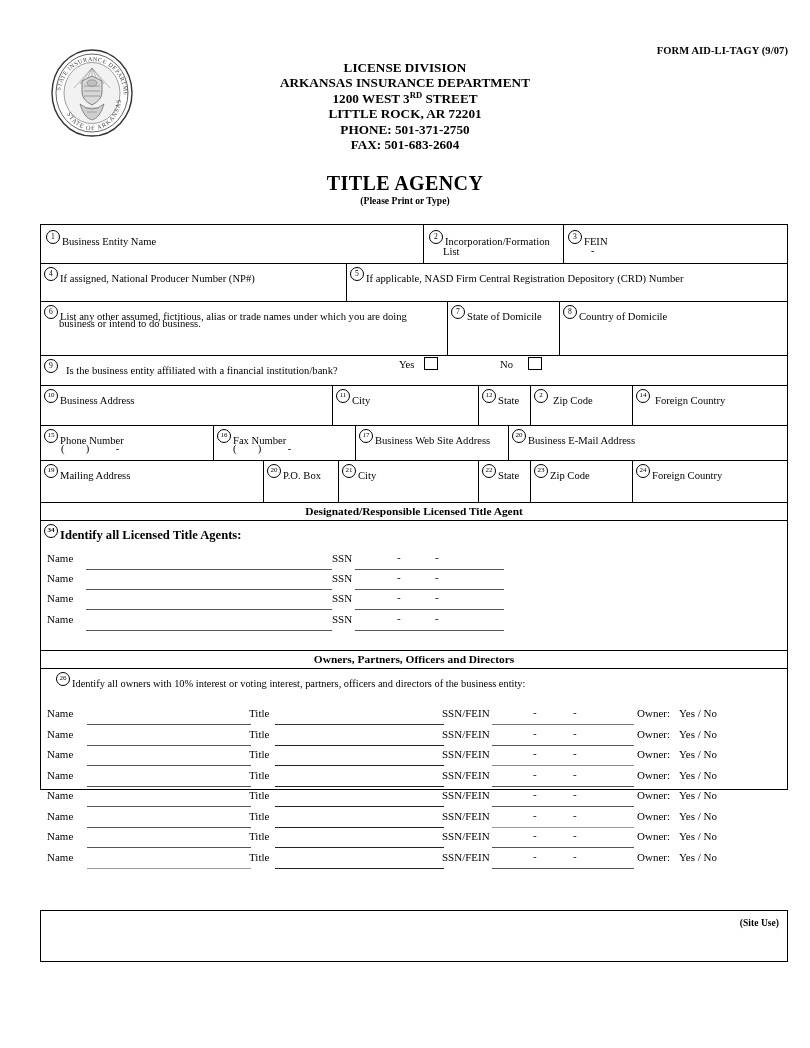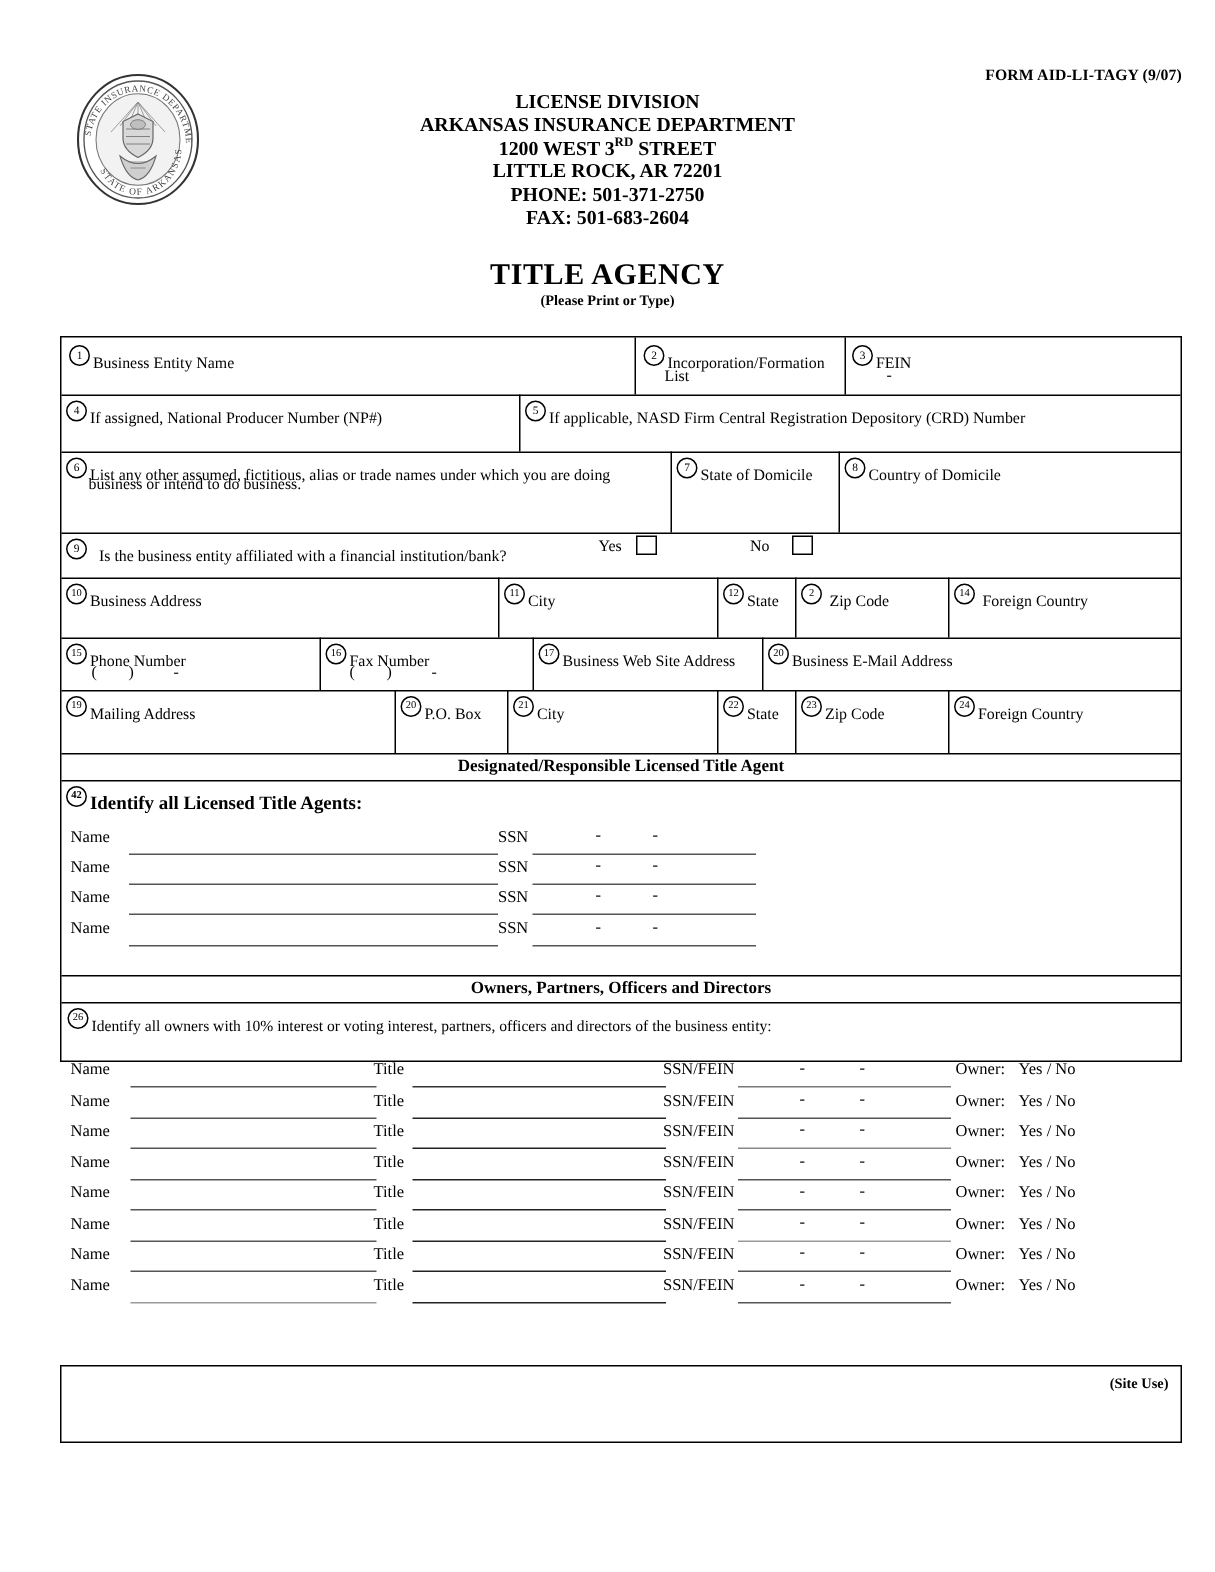--- a/index.html
+++ b/index.html
@@ -279,21 +279,21 @@
     <div class="ln">ARKANSAS INSURANCE DEPARTMENT</div>
     <div class="ln"><span>1200 WEST 3</span><sup>RD</sup><span> STREET</span></div>
     <div class="ln">LITTLE ROCK, AR 72201</div>
     <div class="ln">PHONE: 501-371-2750</div>
     <div class="ln">FAX: 501-683-2604</div>
   </div>
 
   <div class="doc-title">TITLE AGENCY</div>
   <div class="doc-sub">(Please Print or Type)</div>
 
-  <div class="frame" style="height:484px;">
+  <div class="frame" style="height:566px;">
 
     <div class="vline" style="left:382px; top:0; height:38px;"></div>
     <div class="vline" style="left:522px; top:0; height:38px;"></div>
 
     <div class="flabel" style="left:5px; top:5px;">
       <span class="num">1</span><span>Business Entity Name</span>
     </div>
     <input class="cell" type="text" style="left: 22px; top: 20px; width: 352px; height: 14px; border: none; background: transparent; font-size: 11px;">
 
     <div class="flabel" style="left:388px; top:5px;">
@@ -448,21 +448,21 @@
       <span class="num wide">24</span><span>Foreign Country</span>
     </div>
     <input class="cell" type="text" style="left: 598px; top: 255px; width: 140px; height: 14px; border: none; background: transparent; font-size: 11px;">
 
     <div class="hline thickline" style="top:277px;"></div>
 
     <div class="banner" style="top:280px;">Designated/Responsible Licensed Title Agent</div>
     <div class="hline thickline" style="top:295px;"></div>
 
     <div class="sec-head" style="left:3px; top:299px;">
-      <span class="num wide">42</span><span>Identify all  Licensed Title Agents:</span>
+      <span class="num wide">34</span><span>Identify all  Licensed Title Agents:</span>
     </div>
 
     <div class="row" style="left:6px; top:327px;">
       <div class="lbl">Name</div>
       <input class="ruled" type="text" style="left: 39px; top: 2px; width: 242px; border-top: none; border-right: none; border-left: none; border-image: initial; border-bottom: 1px solid rgb(85, 85, 85); background: transparent; font-size: 11px;">
       <div class="lbl" style="left:285px;">SSN</div>
       <input class="ruled" type="text" style="left: 308px; top: 2px; width: 145px; border-top: none; border-right: none; border-left: none; border-image: initial; border-bottom: 1px solid rgb(85, 85, 85); background: transparent; font-size: 11px;">
       <div class="dash" style="left:350px;">-</div>
       <div class="dash" style="left:388px;">-</div>
     </div>
@@ -492,21 +492,21 @@
       <input class="ruled" type="text" style="left: 308px; top: 2px; width: 145px; border-top: none; border-right: none; border-left: none; border-image: initial; border-bottom: 1px solid rgb(85, 85, 85); background: transparent; font-size: 11px;">
       <div class="dash" style="left:350px;">-</div>
       <div class="dash" style="left:388px;">-</div>
     </div>
 
     <div class="hline thickline" style="top:425px;"></div>
 
     <div class="banner" style="top:428px;">Owners, Partners, Officers and Directors</div>
     <div class="hline thickline" style="top:443px;"></div>
 
-    <div class="sec-intro" style="left:4px; top:447px;">
+    <div class="sec-intro" style="left:15px; top:447px;">
       <span class="num wide">26</span><span>Identify all owners with 10% interest or voting interest, partners, officers and directors of the business entity:</span>
     </div>
 
     <div class="row" style="left:6px; top:482px;">
       <div class="lbl">Name</div>
       <input class="ruled" type="text" style="left: 40px; top: 2px; width: 160px; border-top: none; border-right: none; border-left: none; border-image: initial; border-bottom: 1px solid rgb(85, 85, 85); background: transparent; font-size: 11px;">
       <div class="lbl" style="left:202px;">Title</div>
       <input class="ruled" type="text" style="left: 228px; top: 2px; width: 165px; border-top: none; border-right: none; border-left: none; border-image: initial; border-bottom: 1px solid rgb(51, 51, 51); background: transparent; font-size: 11px;">
       <div class="lbl" style="left:395px;">SSN/FEIN</div>
       <input class="ruled" type="text" style="left: 445px; top: 2px; width: 138px; border-top: none; border-right: none; border-left: none; border-image: initial; border-bottom: 1px solid rgb(119, 119, 119); background: transparent; font-size: 11px;">

